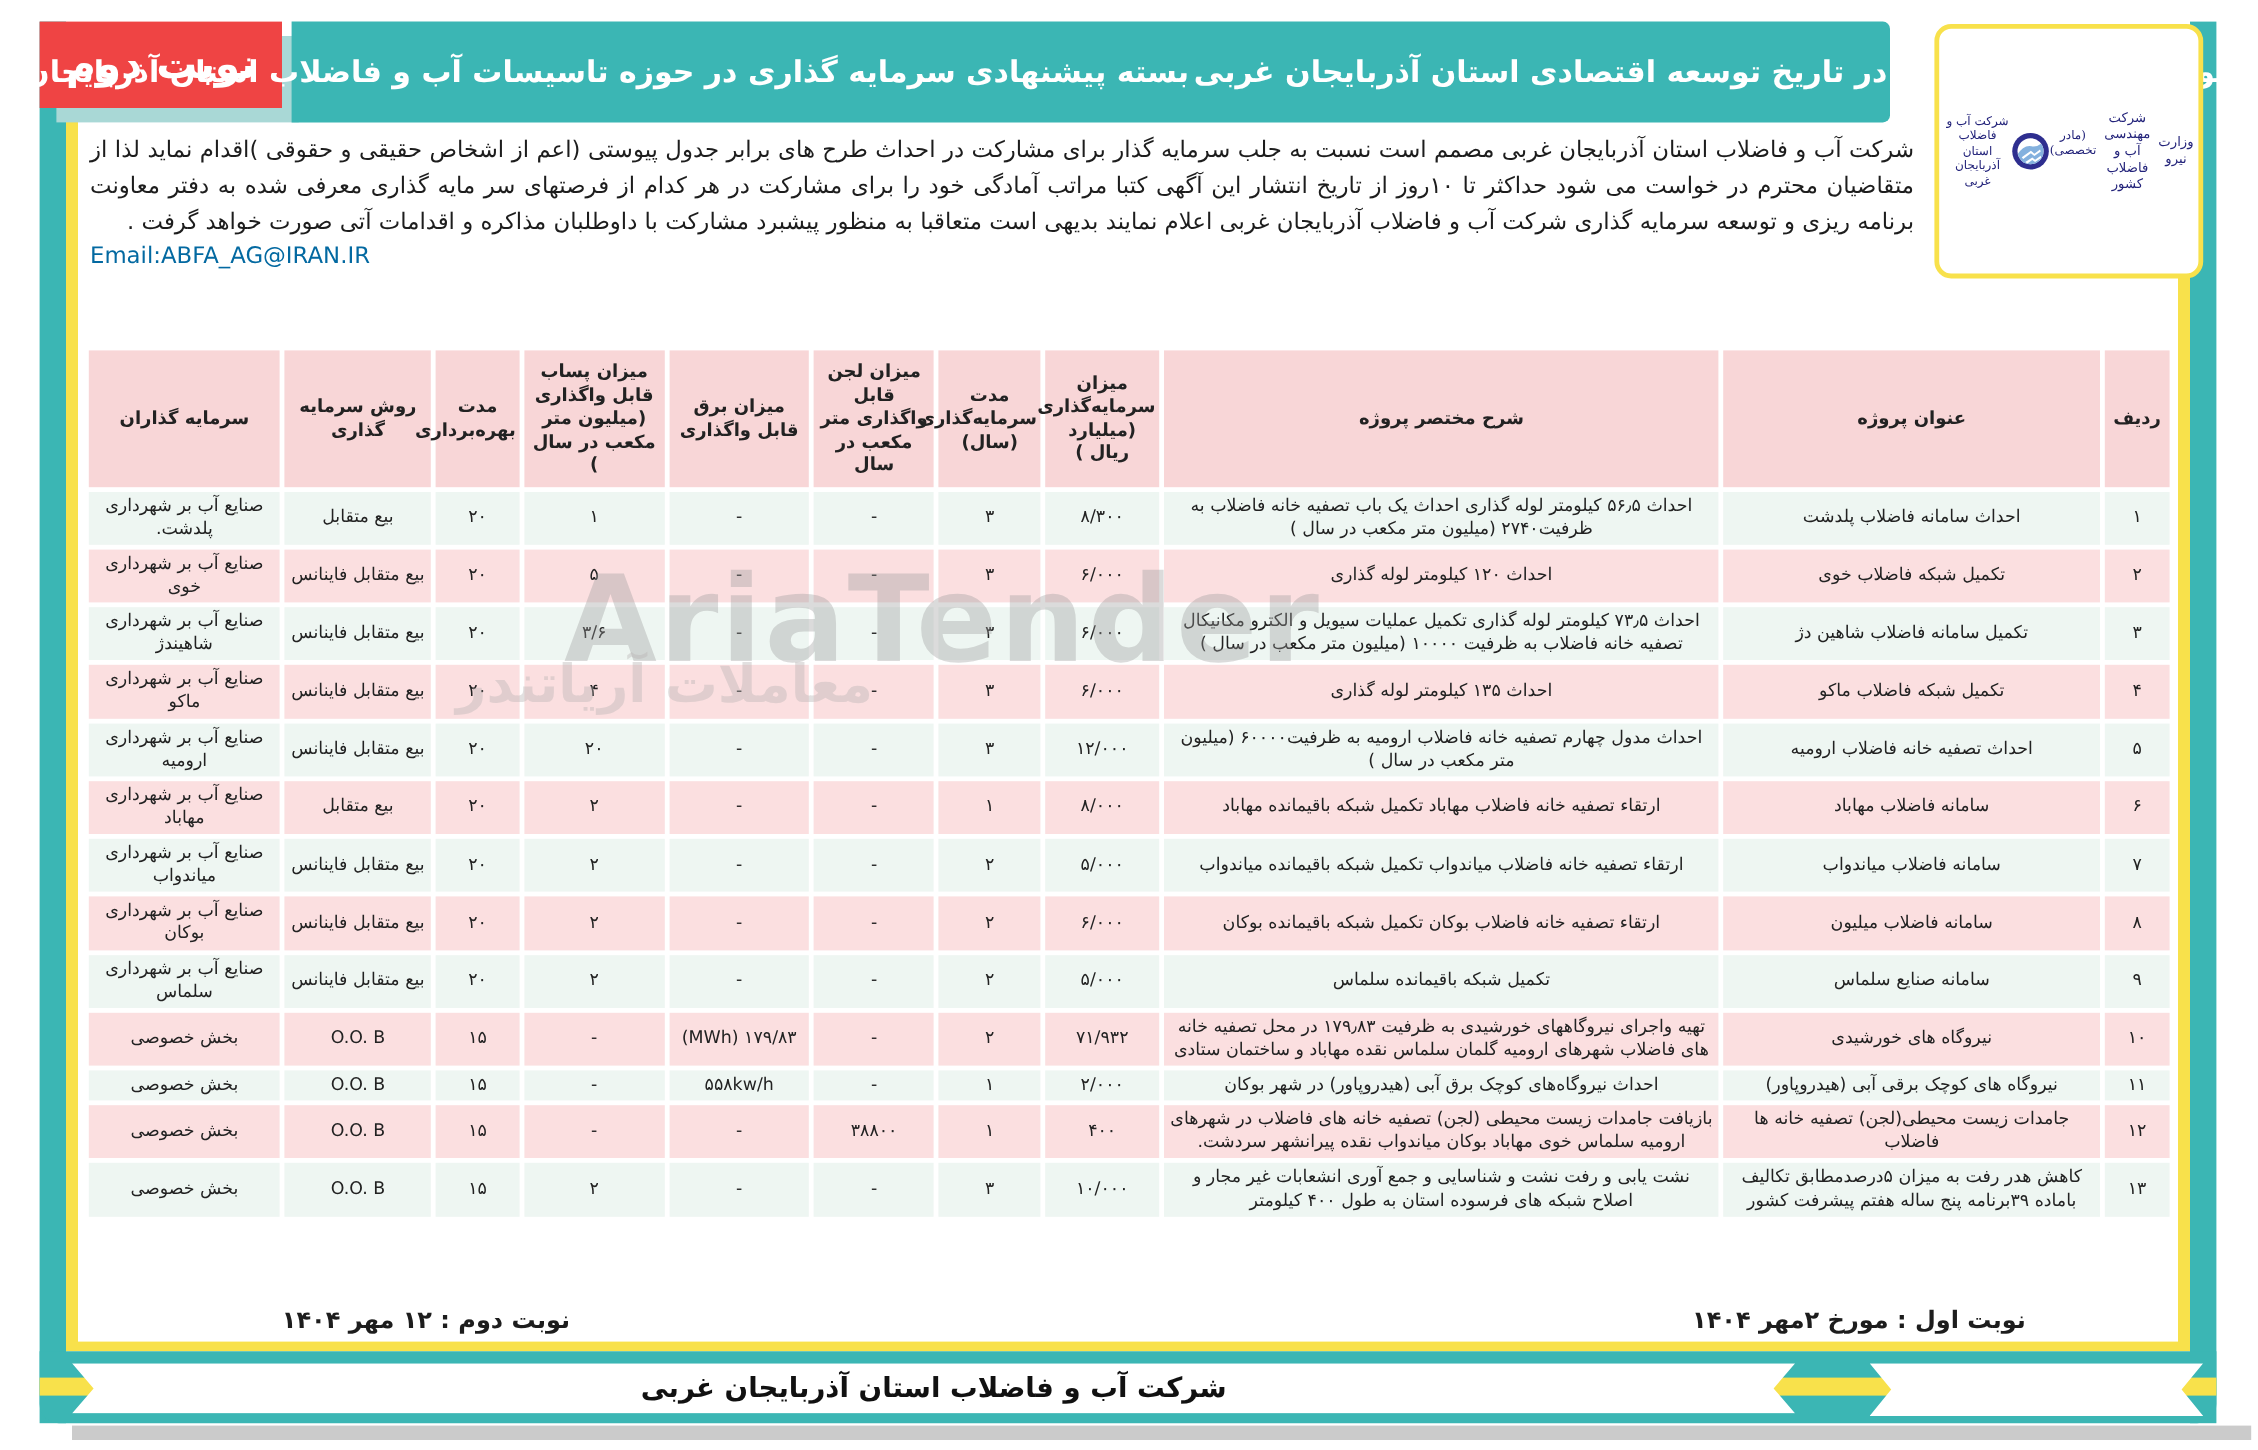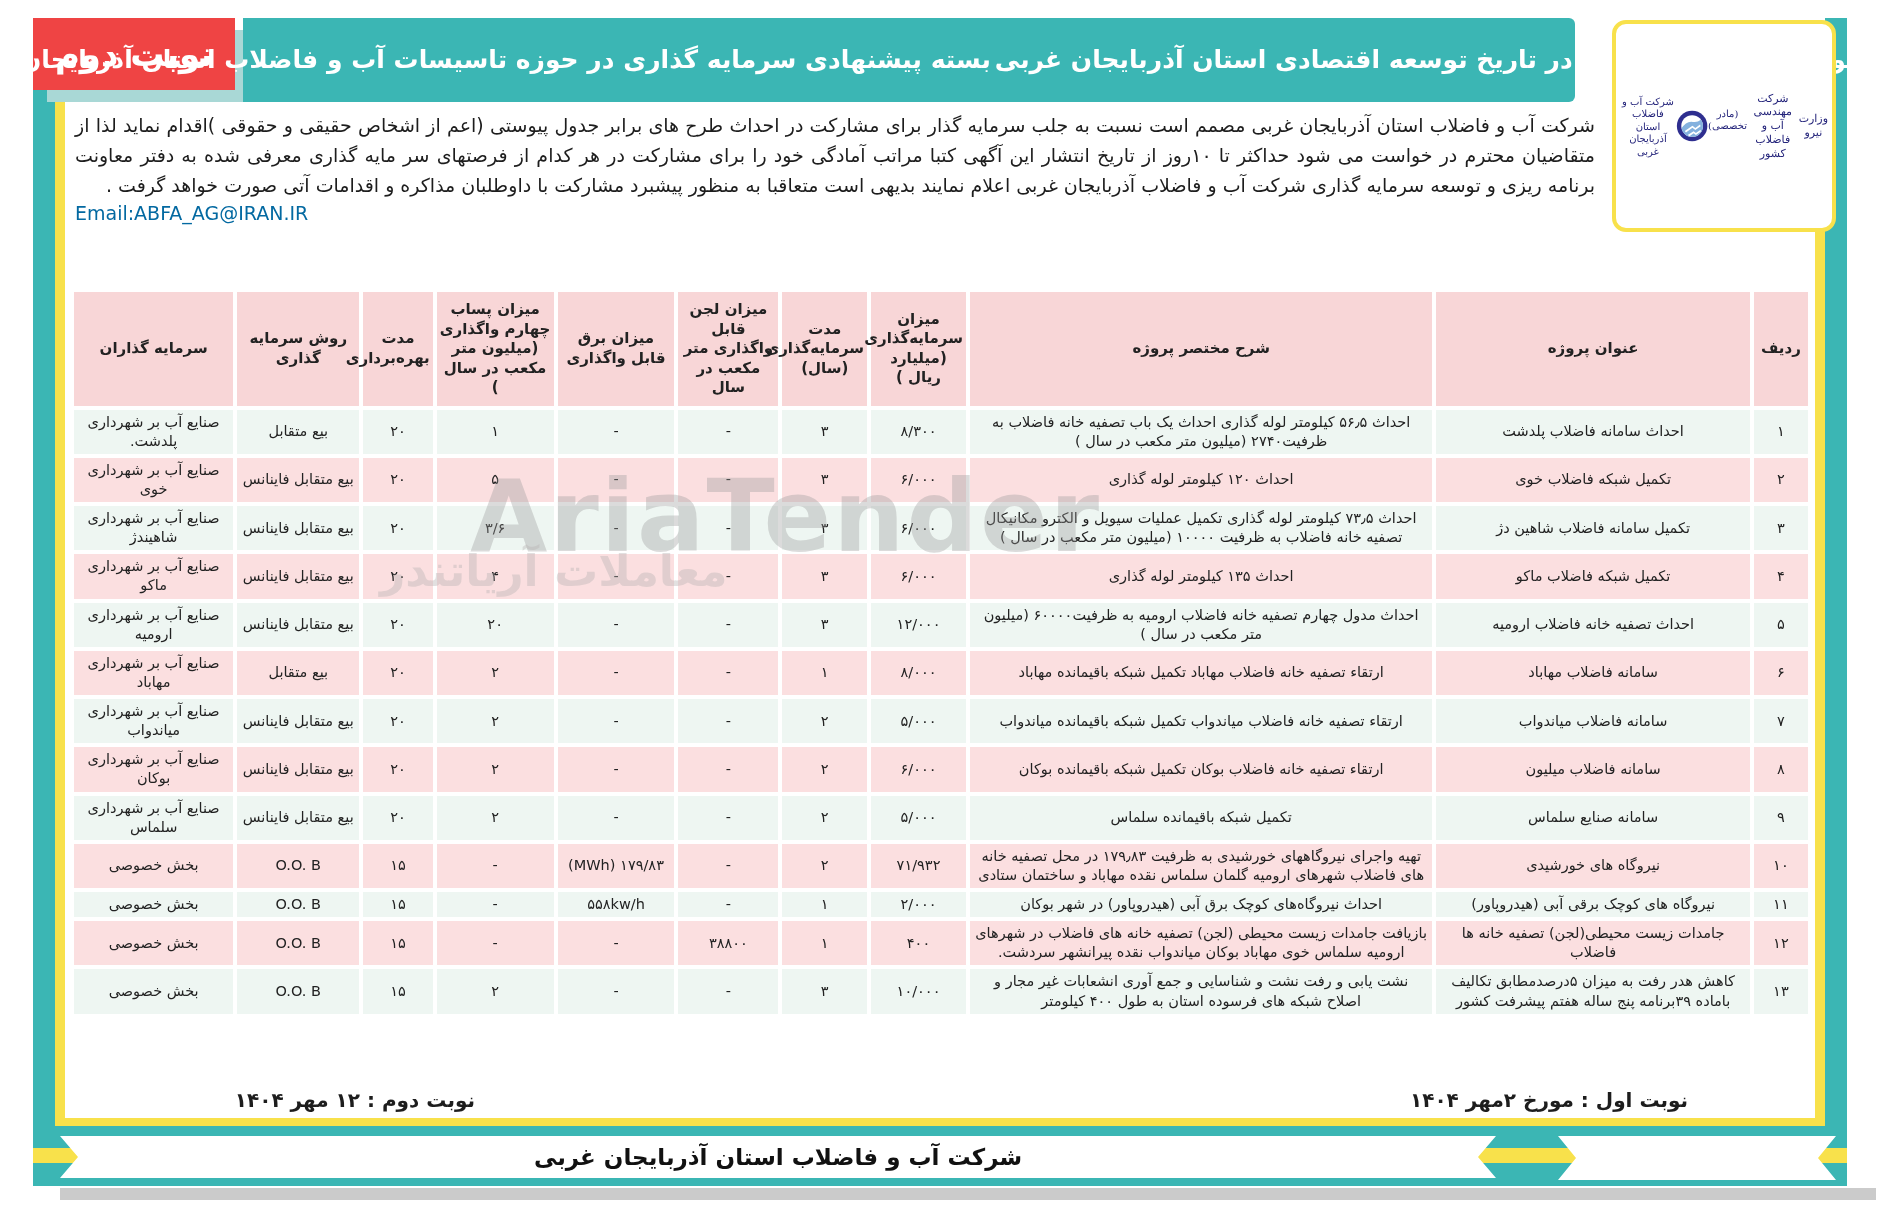--- a/index.html
+++ b/index.html
@@ -143,21 +143,21 @@
       </colgroup>
       <thead>
         <tr>
           <th>ردیف</th>
           <th>عنوان پروژه</th>
           <th>شرح مختصر پروژه</th>
           <th>میزان سرمایه‌گذاری (میلیارد ریال )</th>
           <th>مدت سرمایه‌گذاری (سال)</th>
           <th>میزان لجن قابل واگذاری متر مکعب در سال</th>
           <th>میزان برق قابل واگذاری</th>
-          <th>میزان پساب چهارم واگذاری (میلیون متر مکعب در سال )</th>
+          <th>میزان پساب قابل واگذاری (میلیون متر مکعب در سال )</th>
           <th>مدت بهره‌برداری</th>
           <th>روش سرمایه گذاری</th>
           <th>سرمایه گذاران</th>
         </tr>
       </thead>
       <tbody>
 
       <tr class="row-light">
           <td>۱</td>
           <td>احداث سامانه فاضلاب پلدشت</td>

